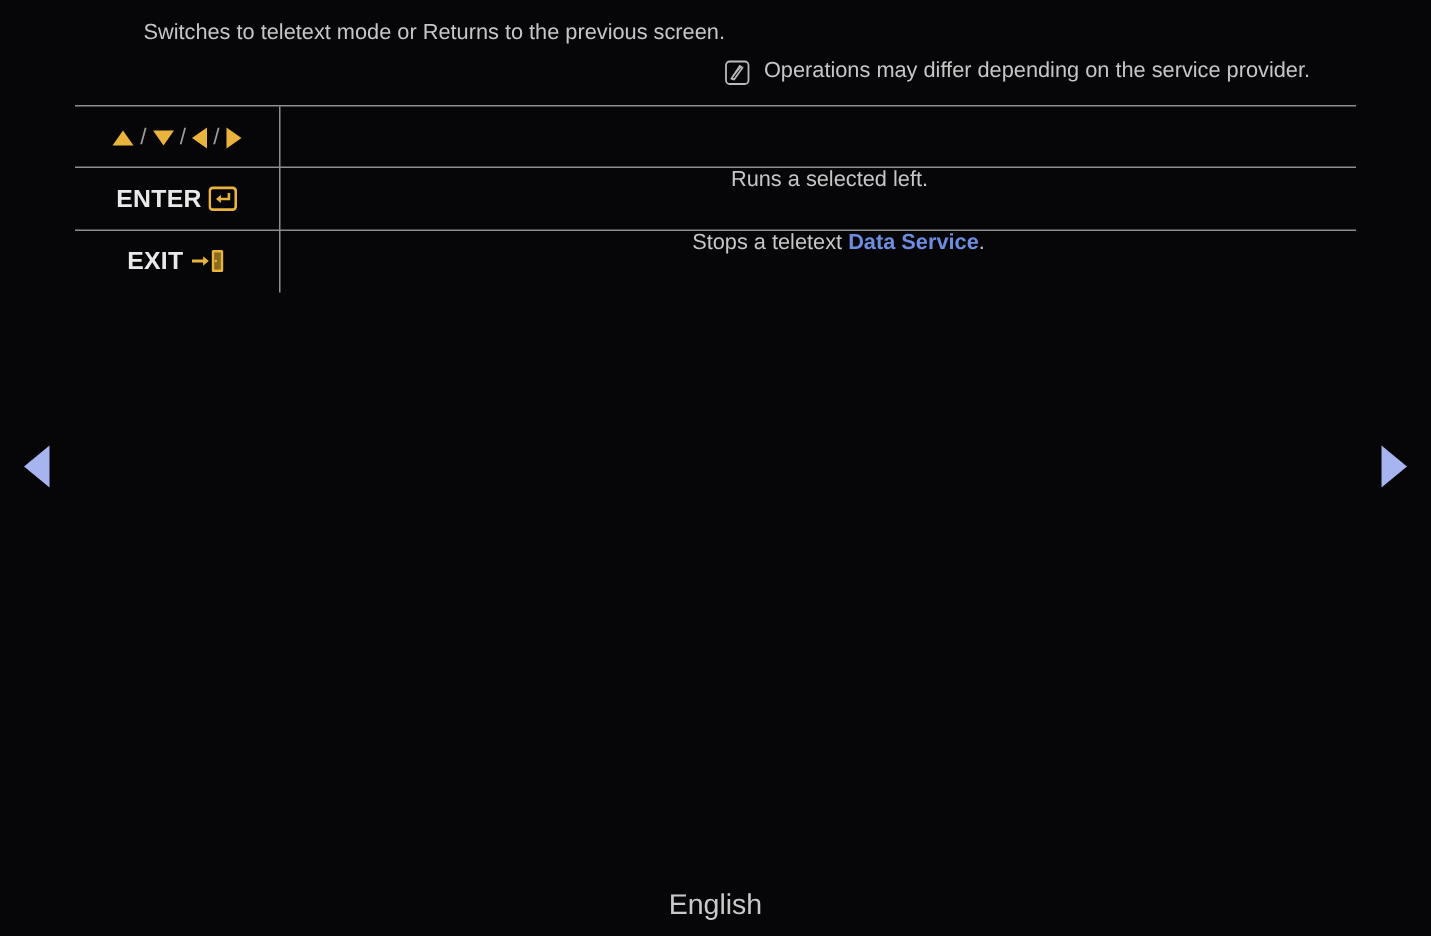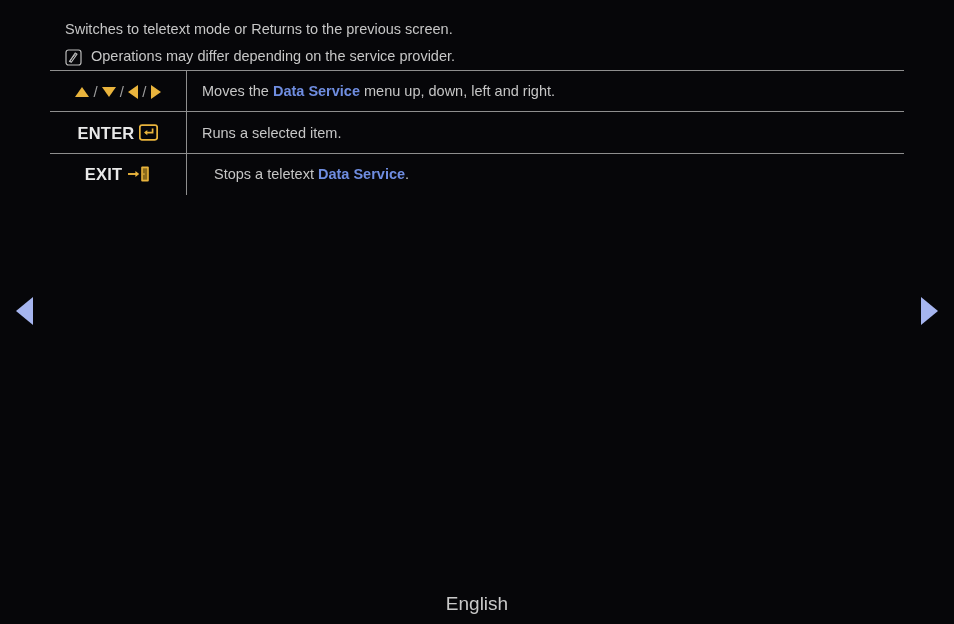--- a/index.html
+++ b/index.html
@@ -53,36 +53,36 @@
     font-weight: bold;
     font-size: 16px;
     border-right: 1px solid #8e8e8e;
     box-sizing: border-box;
     letter-spacing: 0.2px;
   }
   .cell-desc {
     flex: 1 1 auto;
     padding-left: 15px;
     display: flex;
-    flex-direction: column;
+    flex-direction: row;
     justify-content: center;
     box-sizing: border-box;
   }
 
   .desc-line {
     color: #c6c6c6;
     font-size: 14.5px;
     line-height: 17px;
     white-space: nowrap;
   }
   .desc-line + .desc-line { margin-top: 10px; }
 
   .note-line {
     display: flex;
-    align-items: flex-end;
+    align-items: center;
     gap: 9px;
   }
 
   .dataservice {
     color: #6f8de0;
     font-weight: bold;
   }
 
   
   #row-ttxmix  { top: 14px;  height: 57px; }
@@ -219,44 +219,39 @@
     <div class="cell-key">
       <span class="arrow-group">
         <span class="tri tri-up"></span>
         <span class="slash">/</span>
         <span class="tri tri-down"></span>
         <span class="slash">/</span>
         <span class="tri tri-left"></span>
         <span class="slash">/</span>
         <span class="tri tri-right"></span>
       </span>
-    </div>
-    <div class="cell-desc">
-      <div class="desc-line">
-        <span>Moves the </span><span class="dataservice">Data Service</span><span> menu up, down, left and right.</span>
-      </div>
     </div>
   </div>
 
   <div class="row" id="row-enter">
     <div class="cell-key">
       <span class="key-with-icon">
         <span class="key-label-text">ENTER</span>
         <span class="enter-icon">
           <svg width="19" height="17" viewBox="0 0 19 17">
             <rect x="0.8" y="1.2" width="17.4" height="14.6" rx="2.2" ry="2.2" fill="none" stroke="#e9b43d" stroke-width="1.8"></rect>
             <path d="M13.6 4.6 L13.6 8.6 L6.4 8.6" fill="none" stroke="#e9b43d" stroke-width="1.7"></path>
             <path d="M8.3 5.9 L5.0 8.6 L8.3 11.3 Z" fill="#e9b43d"></path>
           </svg>
         </span>
       </span>
     </div>
     <div class="cell-desc">
       <div class="desc-line">
-        <span>Runs a selected item.</span>
+        <span>Runs a selected left.</span>
       </div>
     </div>
   </div>
 
   <div class="row last" id="row-exit">
     <div class="cell-key">
       <span class="key-with-icon">
         <span class="key-label-text">EXIT</span>
         <span class="exit-icon">
           <svg width="24" height="18" viewBox="0 0 24 18">

